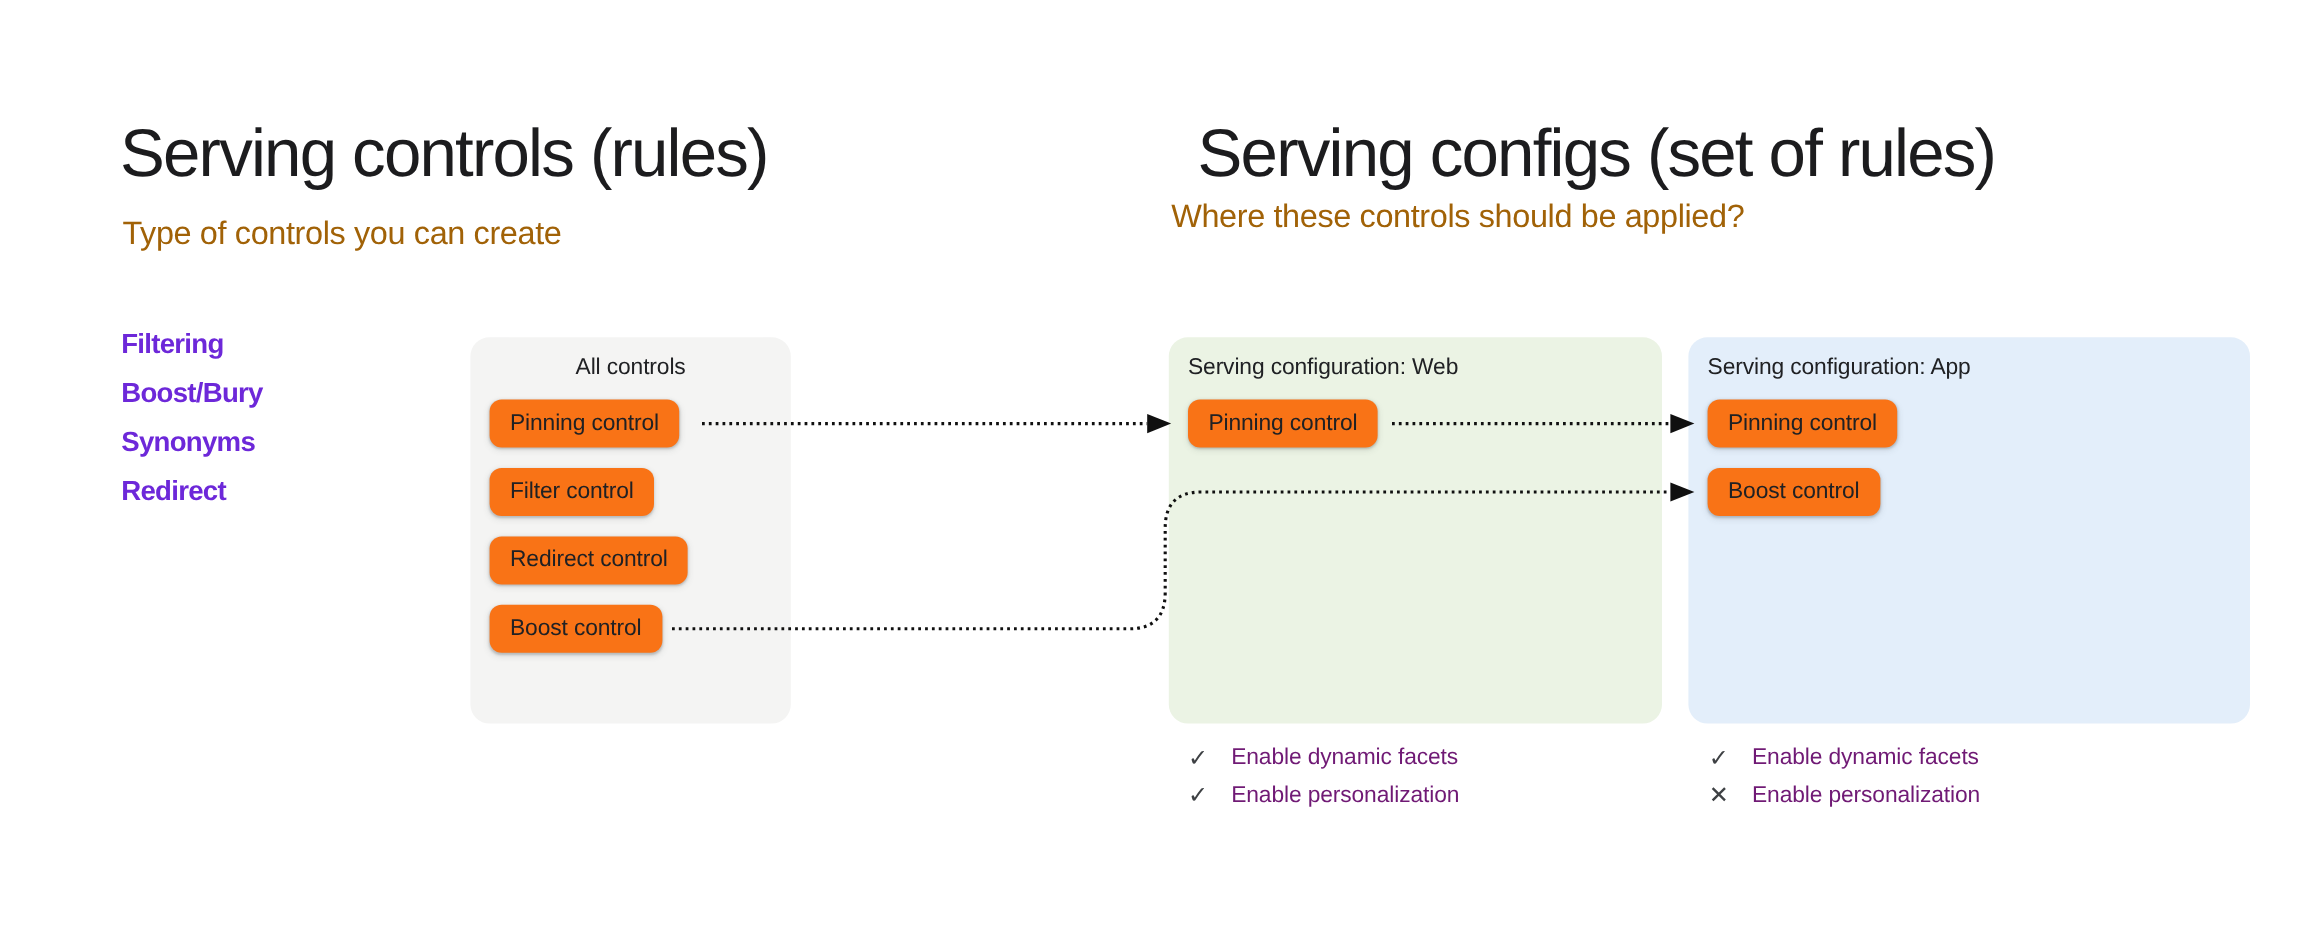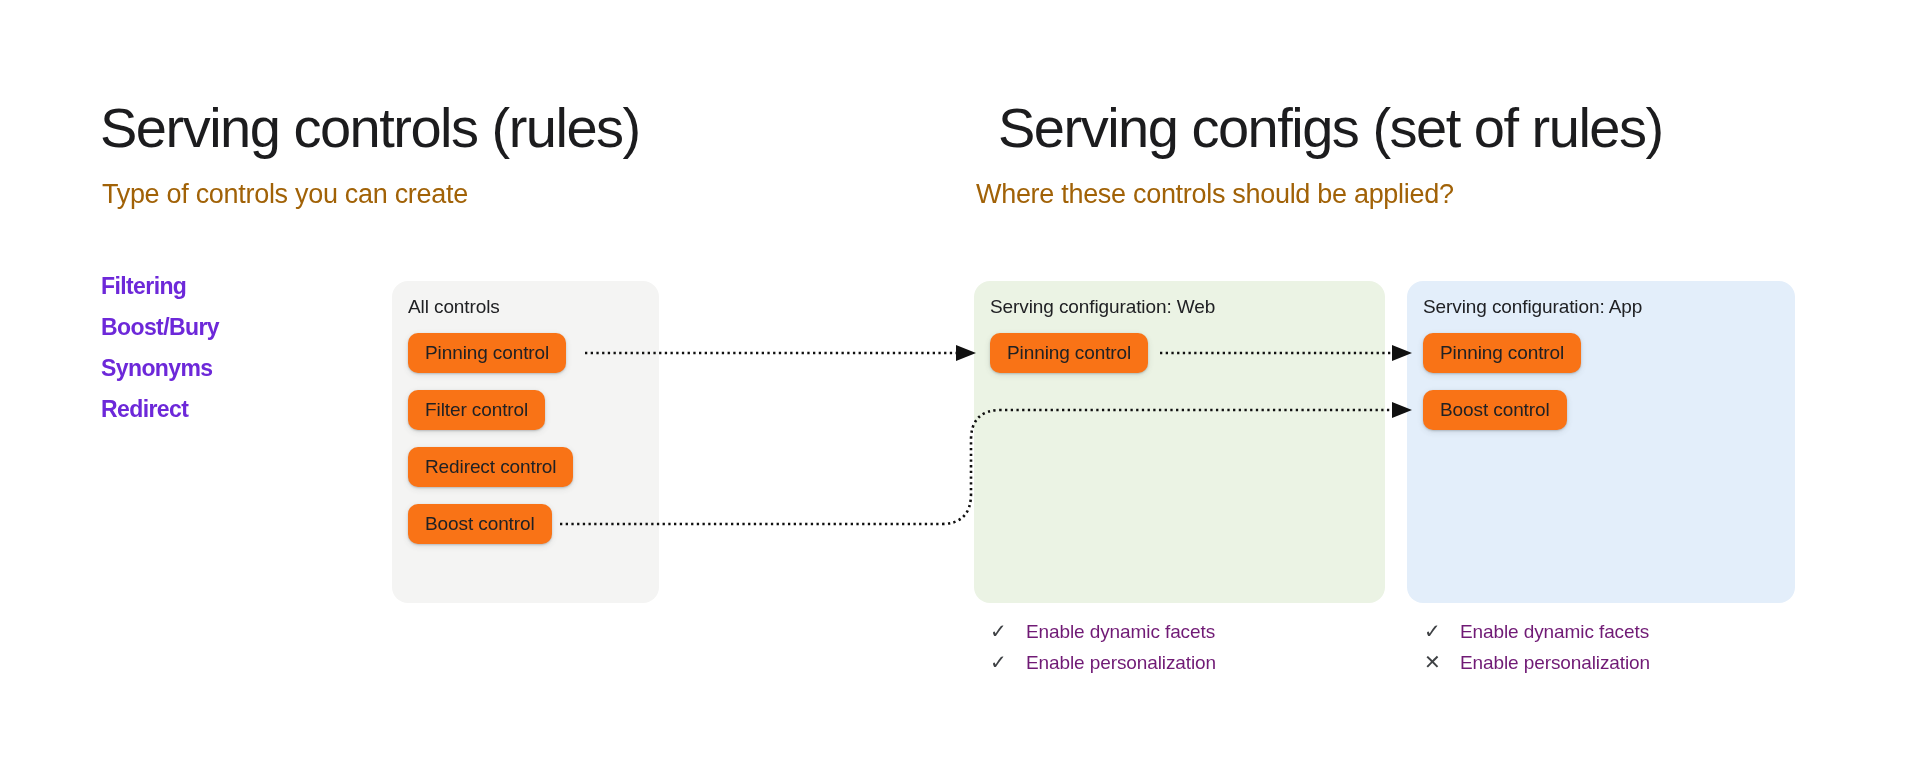--- a/index.html
+++ b/index.html
@@ -12,36 +12,36 @@
     position:absolute; font-size:56px; font-weight:400; letter-spacing:-1.5px;
     color:#1c1c1e; line-height:1.15; white-space:nowrap;text-align:right;
   }
   .title-left { left:100px; top:96px; }
   .title-right { left:974px; top:96px;margin-left:24px; }
   .subtitle {
     position:absolute; font-size:27px; font-weight:400; color:#a16207;
     letter-spacing:-0.3px; white-space:nowrap;
   }
   .subtitle-left { left:102px; top:179px; }
-  .subtitle-right { left:976px; top:179px; }
+  .subtitle-right { left:976px; top:165px; }
 
   .type-list {
     position:absolute; left:101px; top:266px; list-style:none;
   }
   .type-list li {
     font-size:23px; font-weight:700; color:#6d28d9; line-height:41px;
     letter-spacing:-0.6px; white-space:nowrap;
   }
 
   .card {
     position:absolute; top:281px; height:322px; border-radius:16px; padding:15px 16px;
   }
-  .card-all  { left:392px;  width:267px; background:#f4f4f3; }
+  .card-all  { left:392px;  width:267px; background:#f4f4f3;text-align:center; }
   .card-web  { left:974px;  width:411px; background:#ebf3e4; }
-  .card-app  { left:1407px; width:388px; background:#e3eefa; }
+  .card-app  { left:1407px; width:468px; background:#e3eefa; }
   .card-label {
     font-size:19px; color:#202124; line-height:22px; letter-spacing:-0.1px; white-space:nowrap;
   }
   .pill-stack { margin-top:15px; }
   .pill {
     width:max-content; height:40px; line-height:40px; margin-bottom:17px;
     background:#f97316; border-radius:10px; padding:0 17px;
     font-size:19px; color:#202124; letter-spacing:-0.1px; white-space:nowrap;
     box-shadow:0 1px 2px rgba(60,64,67,.25), 0 2px 6px rgba(60,64,67,.12);
   }

